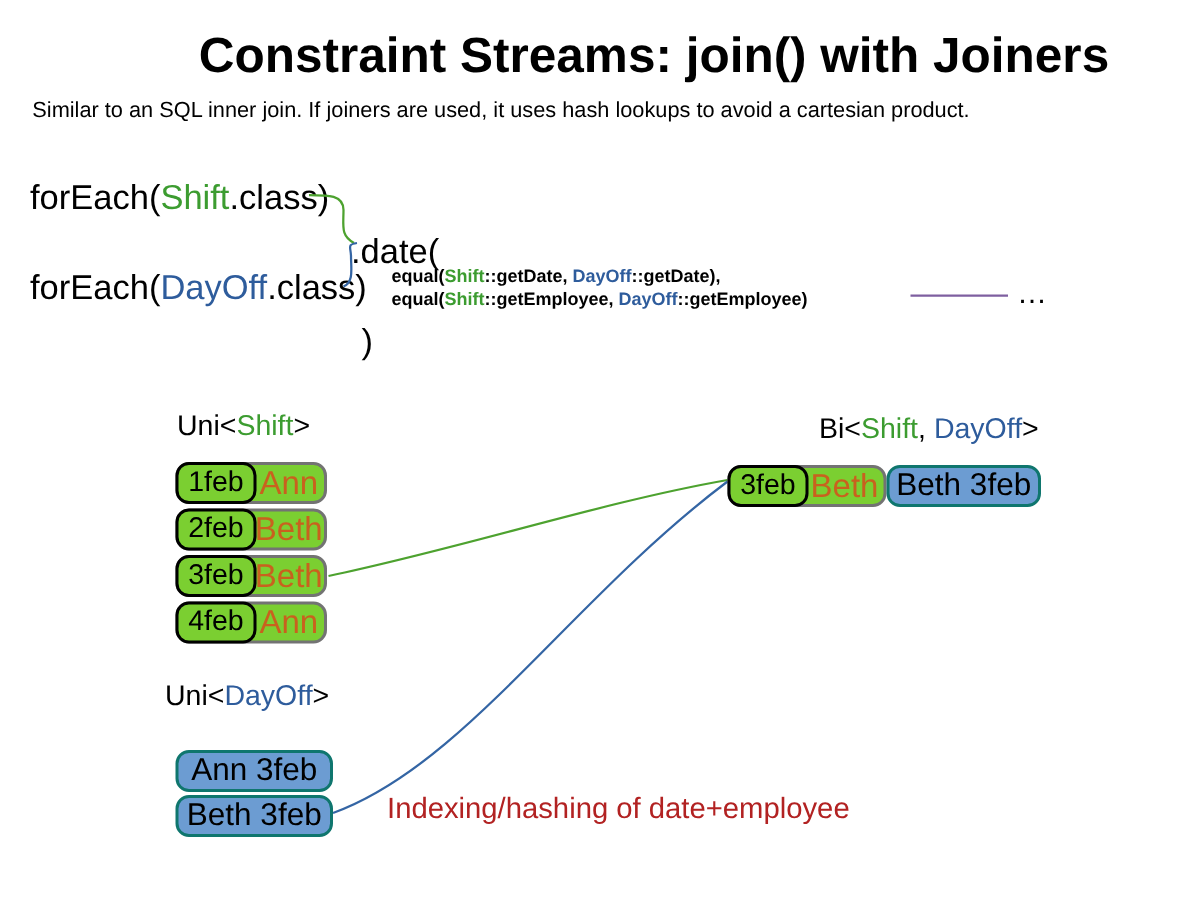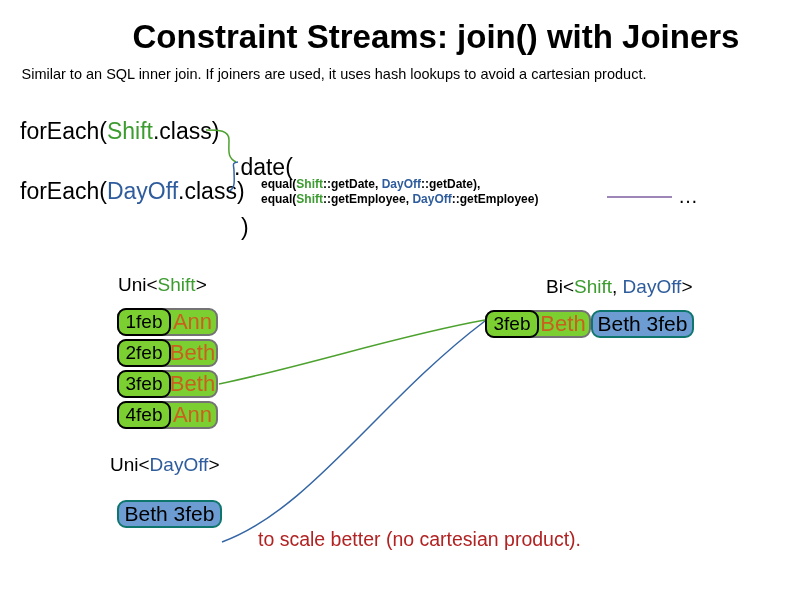--- a/index.html
+++ b/index.html
@@ -114,18 +114,19 @@
 <div class="abs bi-assembly">
   <div class="grow bi-green">
       <span class="gdate">3feb</span>
       <span class="gname c-orange">Beth</span>
     </div>
   <div class="bluebox bi-blue">Beth 3feb</div>
 </div>
 
 <div class="abs tbl-label lbl-uni-dayoff"><span>Uni&lt;</span><span class="c-blue">DayOff</span><span>&gt;</span></div>
 <div class="abs stack uni-dayoff-table">
+  <div class="bluebox dayoff-row">Ann 3feb</div>
   <div class="bluebox dayoff-row">Beth 3feb</div>
 </div>
 
 <div class="abs note">
-  <div>to scale better (no cartesian product).</div>
+  <div>Indexing/hashing of date+employee</div>
 </div>
 
 </body></html>

